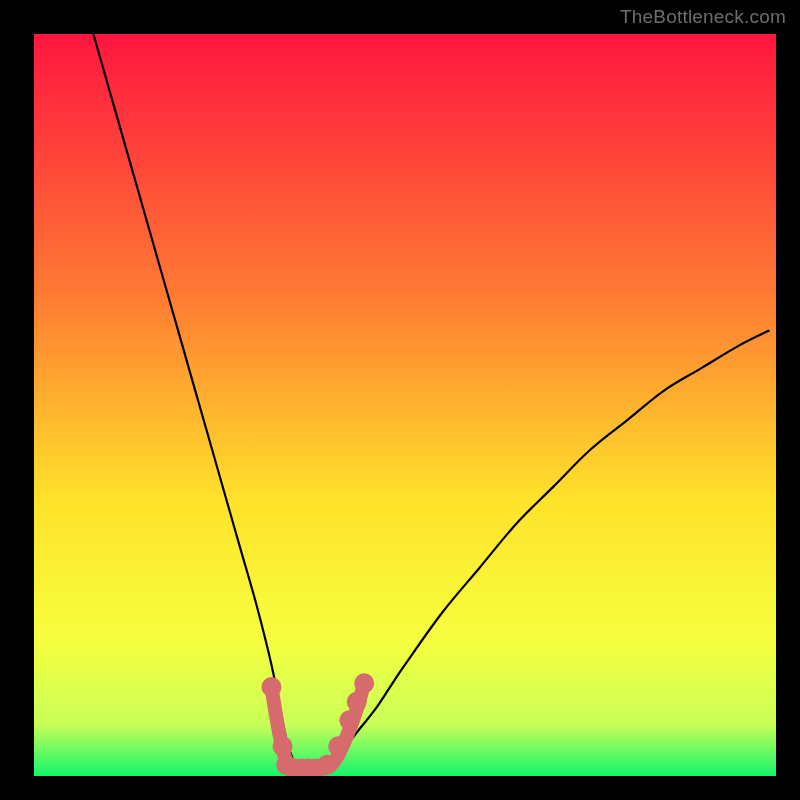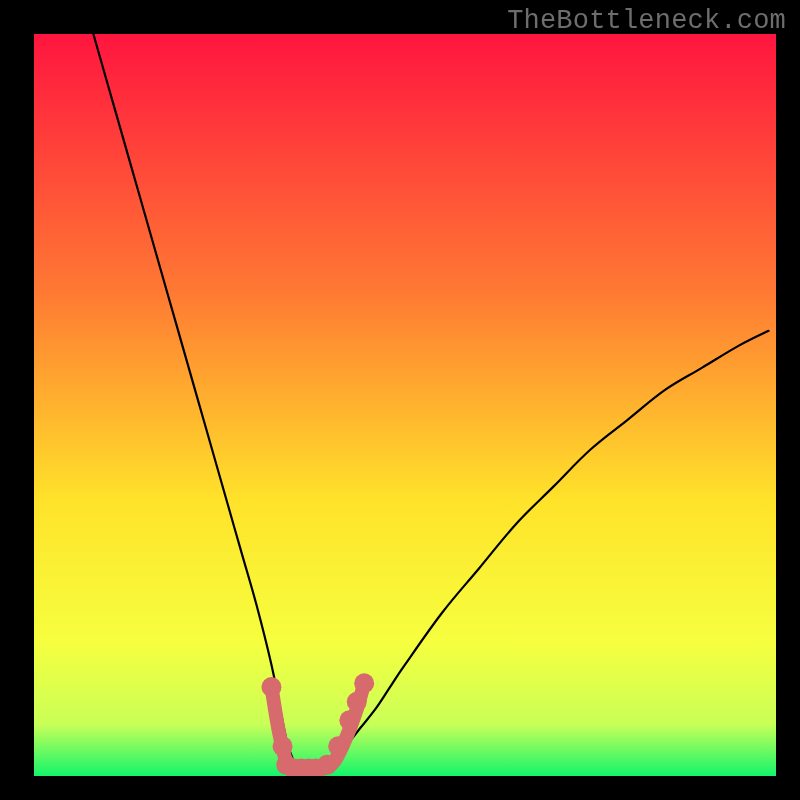--- a/index.html
+++ b/index.html
@@ -25,24 +25,23 @@
     top: 34px;
     width: 742px;
     height: 742px;
     
   }
   .watermark {
     position: absolute;
     top: 6px;
     right: 14px;
     color: #6d6d6d;
-    font-size: 27px;
+    font-size: 19px;
     font-weight: 400;
     letter-spacing: 0.2px;
-    font-family: Liberation Mono, monospace;
   }
   svg {
     display: block;
   }
 </style>
 </head>
 <body>
 
 <div class="frame">
   <div class="watermark">TheBottleneck.com</div>

